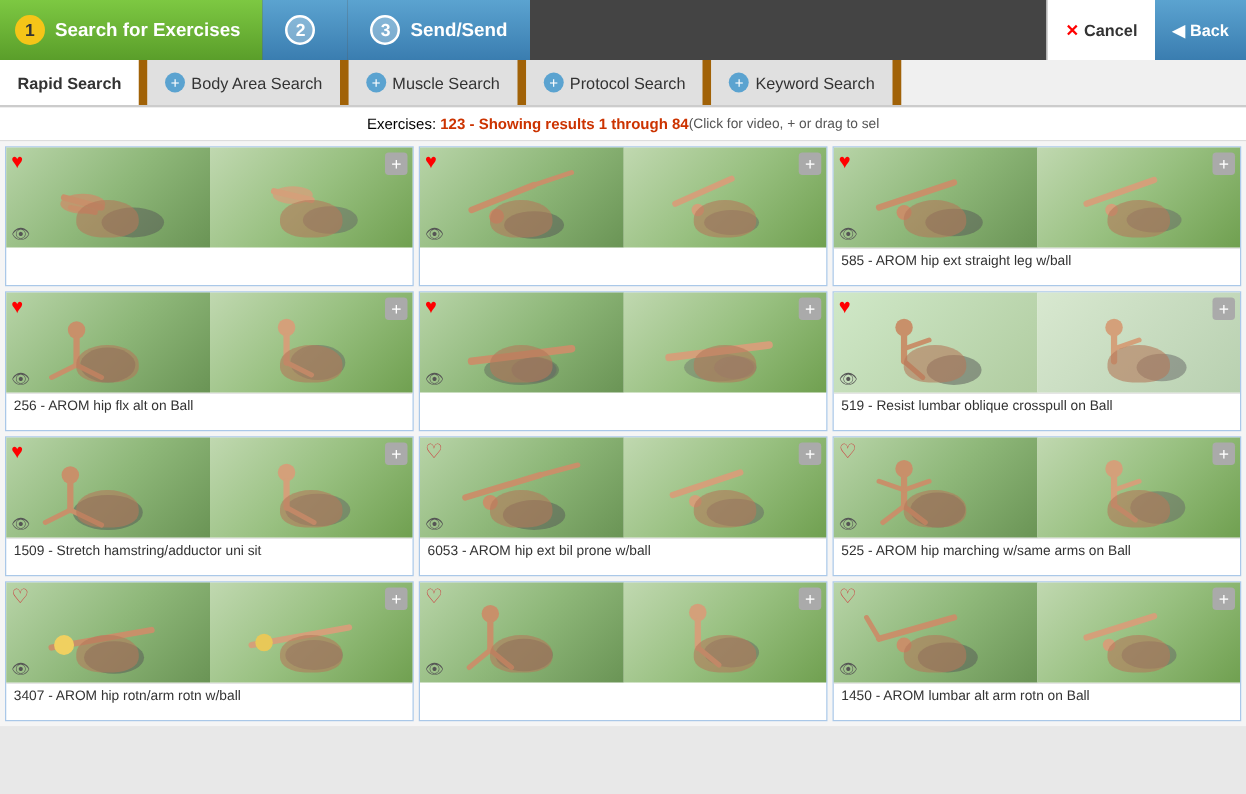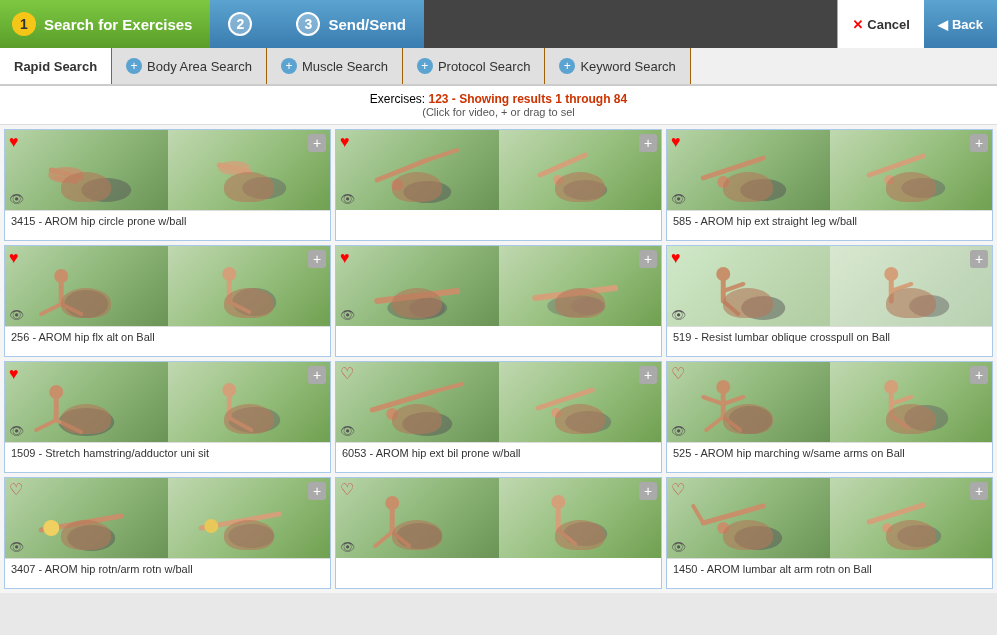--- a/index.html
+++ b/index.html
@@ -72,21 +72,21 @@
     .tabs-row {
       display: flex;
       background: #f0f0f0;
       border-bottom: 2px solid #ccc;
       height: 38px;
     }
     .tab {
       display: flex;
       align-items: center;
       padding: 0 14px;
-      border-right: 1px solid #a16207;
+      border-right: 7px solid #a16207;
       cursor: pointer;
       font-size: 13px;
       color: #333;
       white-space: nowrap;
       background: #e0e0e0;
     }
     .tab:first-child {
       background: #fff;
       border-bottom: none;
       font-weight: bold;
@@ -106,21 +106,20 @@
     }
 
     
     .results-bar {
       display: flex;
       justify-content: center;
       align-items: center;
       padding: 6px 8px;
       background: white;
       border-bottom: 1px solid #ddd;
-      flex-direction: column;
     }
     .results-count { color: #cc3300; font-weight: bold; }
     .results-hint { color: #555; font-size: 11px; }
 
     
     .exercise-grid {
       background: #f5f5f5;
       padding: 4px;
       display: grid;
       grid-template-columns: repeat(3, 1fr);
@@ -284,23 +283,20 @@
       </div>
       <div class="card-img-placeholder img-green2">
         <svg width="100%" height="100%" viewBox="0 0 120 80" style="position:absolute;top:0;left:0;">
           <ellipse cx="75" cy="58" rx="22" ry="11" fill="#666" opacity="0.5"></ellipse>
           <ellipse cx="45" cy="38" rx="16" ry="7" fill="#d4a07a" opacity="0.8"></ellipse>
           <line x1="30" y1="35" x2="60" y2="42" stroke="#d4a07a" stroke-width="5" stroke-linecap="round"></line>
         </svg>
       </div>
       <span class="card-eye">👁</span>
     </div>
-    <div class="card-label">
-      <span>3415</span> - <span>AROM hip circle prone w/ball</span>
-    </div>
   </div>
 
   <div class="exercise-card">
     <div class="card-images">
       <span class="card-heart">♥</span>
       <span class="card-plus">+</span>
       <div class="card-img-placeholder img-green">
         <svg width="100%" height="100%" viewBox="0 0 120 80" style="position:absolute;top:0;left:0;">
           <ellipse cx="70" cy="62" rx="24" ry="11" fill="#555" opacity="0.5"></ellipse>
           <line x1="20" y1="50" x2="70" y2="30" stroke="#c8906a" stroke-width="5" stroke-linecap="round"></line>

